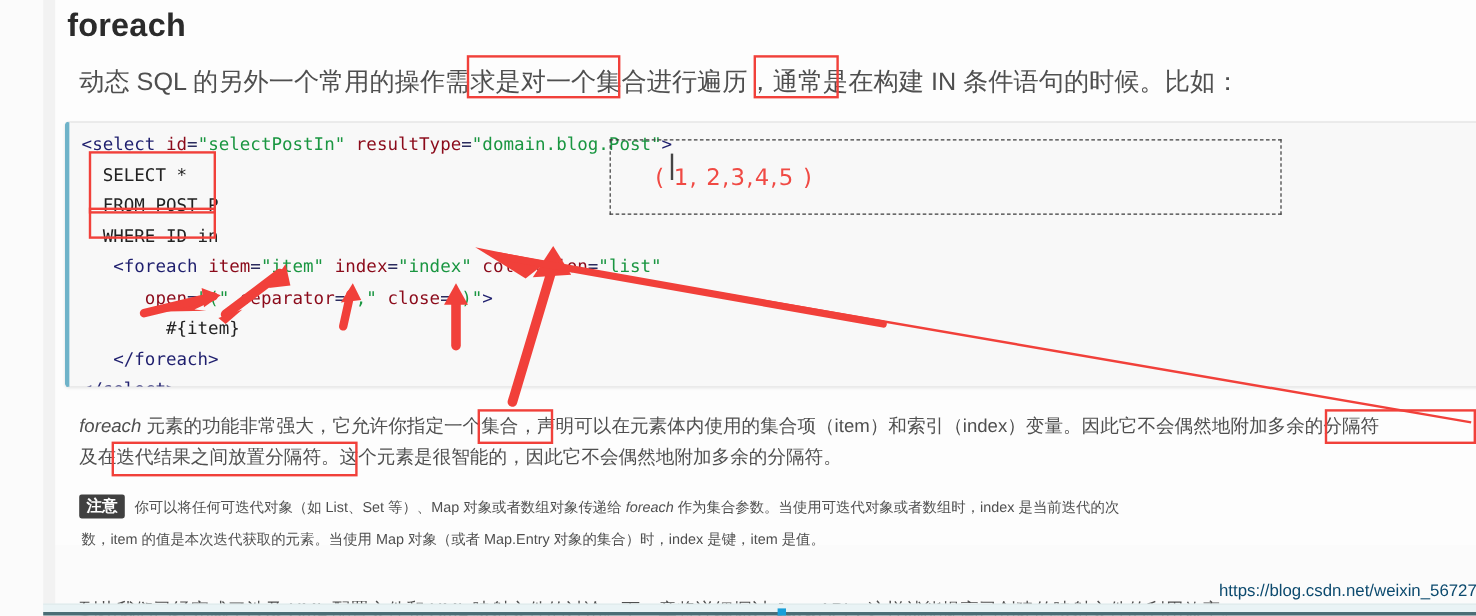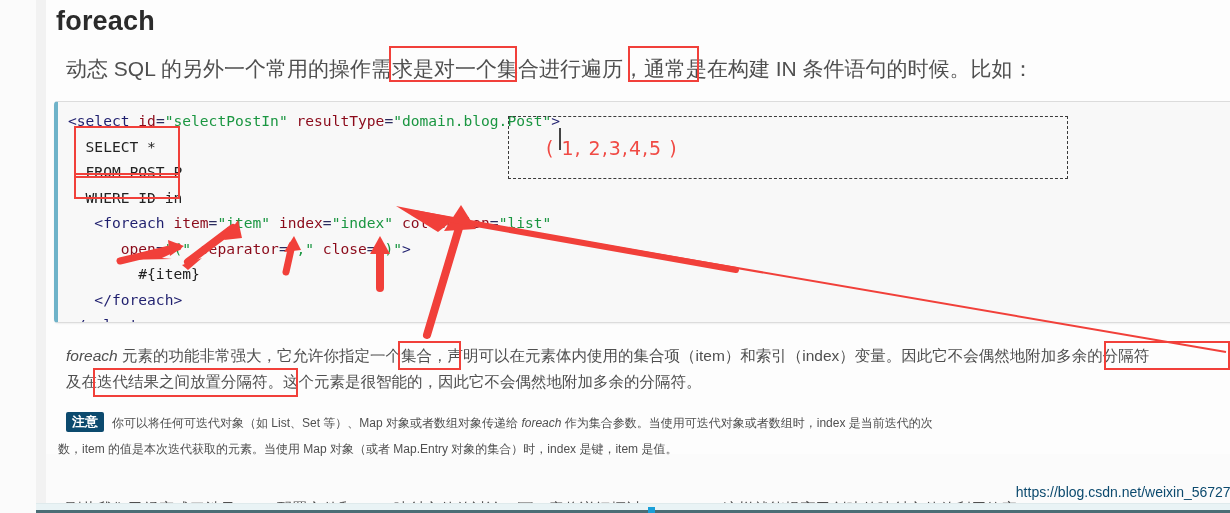--- a/index.html
+++ b/index.html
@@ -70,24 +70,24 @@
     position:absolute;font-size:15.5px;color:#4f4f4f;line-height:26px;white-space:nowrap;
   }
   .p1{left:30px;top:343px;}
   .p1b{left:30px;top:369px;}
   .p3{left:30px;top:496px;}
 
   .em{font-style:italic;}
 
   .noteline{position:absolute;font-size:12px;color:#4f4f4f;line-height:26px;white-space:nowrap;}
   .n1{left:76px;top:410px;}
-  .n2{left:22px;top:436px;}
+  .n2{left:32px;top:436px;}
   .badge{
     position:absolute;left:30px;top:412px;
-    background:#0c4a6e;color:#fff;font-size:13px;font-weight:bold;
+    background:#404040;color:#fff;font-size:13px;font-weight:bold;
     padding:2px 6px;border-radius:2px;line-height:16px;
   }
 
   
   .watermark{
     position:absolute;right:12px;top:484px;
     color:#0c4a6e;font-size:14px;
     font-family:"Liberation Sans",sans-serif;
   }
 

